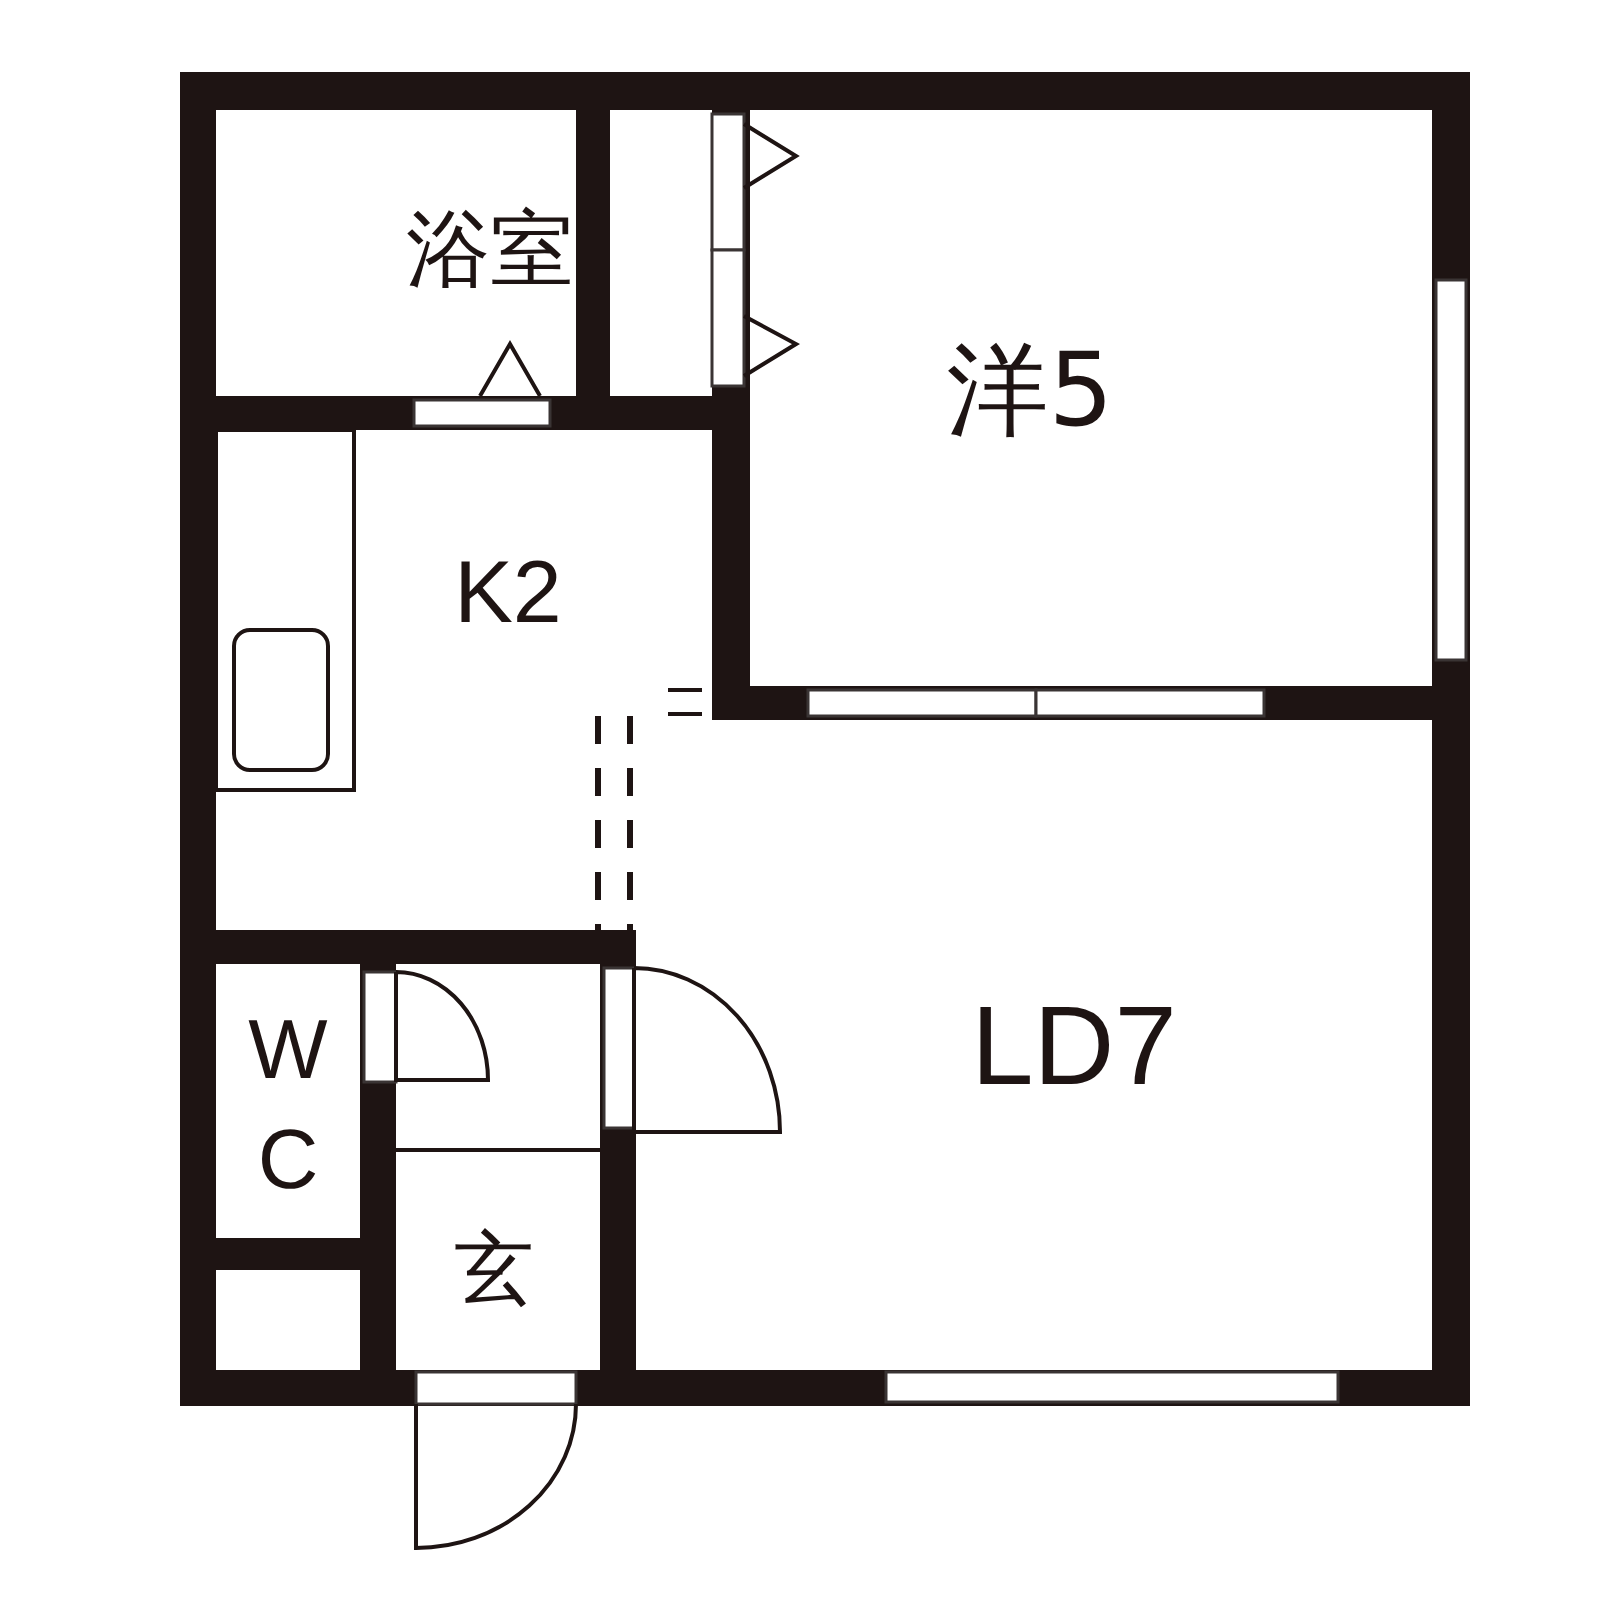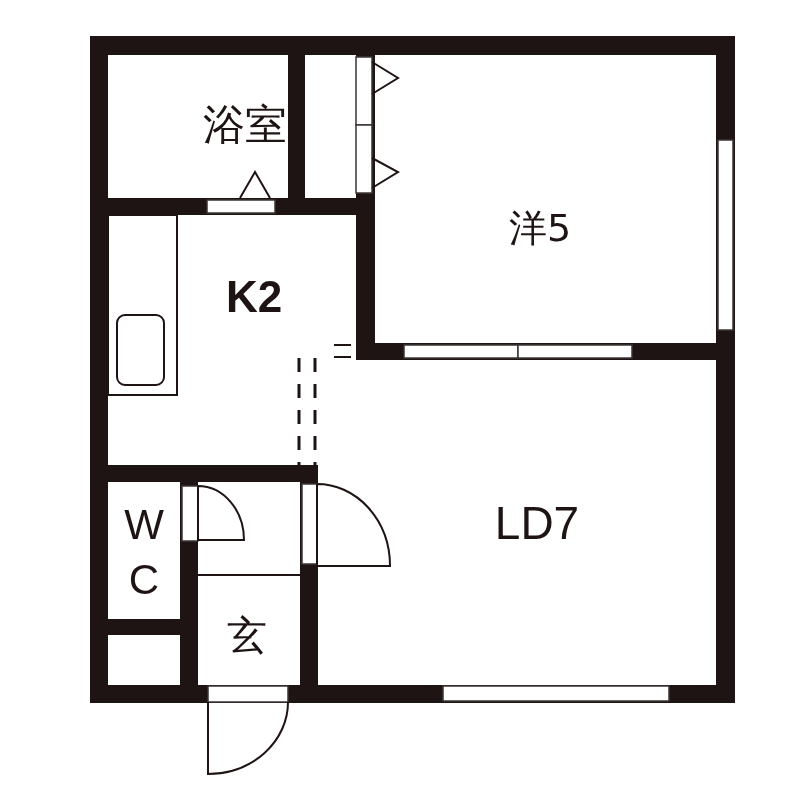--- a/index.html
+++ b/index.html
@@ -95,18 +95,18 @@
 
     <line class="thin" x1="334" y1="345" x2="351" y2="345"></line>
     <line class="thin" x1="334" y1="357" x2="351" y2="357"></line>
 
     <line x1="299" y1="358" x2="299" y2="465" stroke="#1e1413" stroke-width="3" stroke-dasharray="14,12"></line>
     <line x1="315" y1="358" x2="315" y2="465" stroke="#1e1413" stroke-width="3" stroke-dasharray="14,12"></line>
   </g>
 </svg>
 
 <div class="label jp" style="left:197px; top:125px; font-size:42px;margin-left:48px;">浴室</div>
-<div class="label jp" style="left:540px; top:196px; font-size:38px;margin-top:32px;">洋5</div>
-<div class="label" style="left:254px; top:297px; font-size:44px;font-weight:bold;">K2</div>
-<div class="label" style="left:537px; top:523px; font-size:46px;">LD7</div>
+<div class="label jp" style="left:515px; top:196px; font-size:51px;">洋5</div>
+<div class="label" style="left:254px; top:297px; font-size:44px;">K2</div>
+<div class="label" style="left:537px; top:523px; font-size:56px;">LD7</div>
 <div class="label" style="left:144px; top:525px; font-size:42px;">W</div>
 <div class="label" style="left:144px; top:580px; font-size:42px;">C</div>
 <div class="label jp" style="left:247px; top:635px; font-size:40px;">玄</div>
 
 </body></html>

